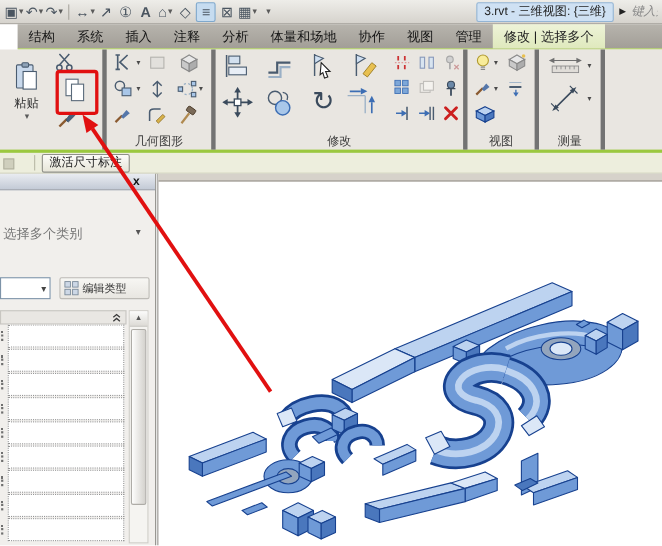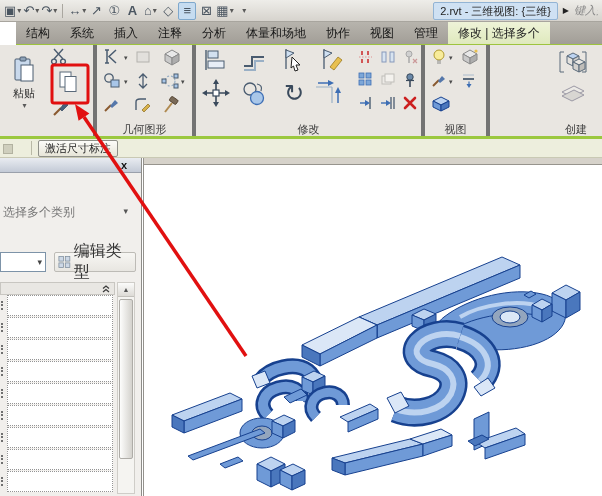--- a/index.html
+++ b/index.html
@@ -47,21 +47,21 @@
          border-right:1px solid #8e8d89;box-sizing:border-box}
   .ptitle{position:absolute;top:0;left:0;right:0;height:14px;
           background:linear-gradient(#e9ecf1,#c3cad6);border-bottom:1px solid #9aa0ab}
   .pclose{position:absolute;right:14px;top:0;font-size:11px;font-weight:bold;color:#111;line-height:14px}
   .seltext{position:absolute;left:3px;top:46px;font-size:12px;color:#757575;white-space:nowrap}
   .selcaret{position:absolute;right:13px;top:48px;font-size:9px;color:#555}
   .combo{position:absolute;left:0;top:94px;width:46px;height:20px;background:#fff;
          border:1px solid #7d93a8;box-sizing:border-box}
   .combocaret{position:absolute;right:3px;top:4px;font-size:9px;color:#444}
   .editbtn{position:absolute;left:54px;top:94px;width:82px;height:20px;box-sizing:border-box;
-           display:flex;align-items:center;gap:3px;font-size:16px;color:#333;padding:0 3px;
+           display:flex;align-items:center;gap:3px;font-size:10px;color:#333;padding:0 3px;
            background:linear-gradient(#f7f6f3,#e8e6e1);border:1px solid #bdbbb6;border-radius:2px}
   .ghead{position:absolute;left:0;top:124px;width:115px;height:13px;background:#e9e7e3;
          border:1px solid #c8c6c1;box-sizing:border-box}
   .gchev{position:absolute;right:3px;top:1px}
   .grid{position:absolute;left:0;top:137px;width:115px;bottom:2px;overflow:hidden}
   .prow{position:relative;height:22px}
   .stub{position:absolute;left:1px;top:6px;width:3px;height:9px;border-left:2px dotted #6f6f6f}
   .pcell{position:absolute;left:7px;right:2px;top:0;bottom:1px;background:#fff;border:1px dotted #949494}
   .pscroll{position:absolute;left:117px;top:124px;width:18px;bottom:2px;background:#f5f4f1;
            border:1px solid #cfcdc8;box-sizing:border-box}
@@ -120,21 +120,21 @@
   <span class="qbtn">
       <span>⊠</span>
     </span>
   <span class="qbtn">
       <span>▦</span>
       <span class="qcaret">▾</span>
     </span>
   <span class="qbtn">
       <span class="qcaret">▾</span>
     </span>
-  <span class="title-pill">2.rvt - 三维视图: {三维}</span>
+  <span class="title-pill">3.rvt - 三维视图: {三维}</span>
   <span class="play">▶</span>
   <span class="search">键入关…</span>
 </div>
 
 <div class="tabs">
   <span class="tab">结构</span>
     <span class="tab">系统</span>
     <span class="tab">插入</span>
     <span class="tab">注释</span>
     <span class="tab">分析</span>
@@ -392,41 +392,43 @@
     <div class="rbtn" style="left:6px;top:50px">
       <svg width="20" height="18" viewBox="0 0 20 18">
           <polygon points="10,2 18,6 10,10 2,6" fill="#bcd3f0" stroke="#17418f"></polygon>
           <polygon points="2,6 10,10 10,16 2,12" fill="#6f9ad7" stroke="#17418f"></polygon>
           <polygon points="10,10 18,6 18,12 10,16" fill="#4a77bd" stroke="#17418f"></polygon>
         </svg>
     </div>
     <div class="plabel">视图</div>
   </div>
 
-
-  <div class="panel" style="left:550px;width:52px;border-right:none">
-    <div class="rbtn" style="left:8px;top:3px">
-      <svg width="30" height="28" viewBox="0 0 30 28">
-          <path d="M2 4 V24 M2 4 H6 M2 24 H6 M28 4 V24 M28 4 H24 M28 24 H24" stroke="#5a6a7a" fill="none"></path>
-          <polygon points="9,8 15,5 21,8 15,11" fill="#bcd3f0" stroke="#5a6a7a"></polygon>
-          <polygon points="9,8 15,11 15,18 9,15" fill="#e4e2de" stroke="#5a6a7a"></polygon>
-          <polygon points="15,11 21,8 21,15 15,18" fill="#cfcdc9" stroke="#5a6a7a"></polygon>
-          <polygon points="15,14 21,11 27,14 21,17" fill="#e8e6e2" stroke="#5a6a7a"></polygon>
-          <polygon points="15,14 21,17 21,24 15,21" fill="#d4d2ce" stroke="#5a6a7a"></polygon>
-          <polygon points="21,17 27,14 27,21 21,24" fill="#bfbdb9" stroke="#5a6a7a"></polygon>
-        </svg>
-    </div>
-    <div class="rbtn" style="left:8px;top:38px">
-      <svg width="30" height="20" viewBox="0 0 30 20">
-          <polygon points="4,9 16,3 26,8 14,14" fill="#eceae6" stroke="#9a98a4"></polygon>
-          <polygon points="4,13 16,7 26,12 14,18" fill="#d8d6d2" stroke="#9a98a4"></polygon>
-        </svg>
-    </div>
-    <div class="plabel">创建</div>
-  </div>
+  <div class="panel" style="left:490px;width:60px">
+    <div class="rbtn" style="left:8px;top:6px">
+      <svg width="32" height="16" viewBox="0 0 32 16">
+          <path d="M3 4 H29" stroke="#707070"></path>
+          <polygon points="1,4 6,1.5 6,6.5" fill="#707070"></polygon>
+          <polygon points="31,4 26,1.5 26,6.5" fill="#707070"></polygon>
+          <rect x="4" y="9" width="24" height="6" fill="#e0ddd8" stroke="#8a8a8a" stroke-width="0.8"></rect>
+          <path d="M8 9 V12 M12 9 V12 M16 9 V12 M20 9 V12 M24 9 V12" stroke="#8a8a8a" stroke-width="0.8"></path>
+        </svg>
+    </div>
+    <span class="rcaret" style="left:44px;top:12px">▾</span>
+    <div class="rbtn" style="left:10px;top:32px">
+      <svg width="26" height="26" viewBox="0 0 26 26">
+          <path d="M4 22 L22 4" stroke="#3a4a5c" stroke-width="1.4"></path>
+          <polygon points="2,24 8,21 5,18" fill="#3a4a5c"></polygon>
+          <polygon points="24,2 18,5 21,8" fill="#3a4a5c"></polygon>
+          <path d="M1 17 L8 24 M18 1 L25 8" stroke="#3a4a5c"></path>
+        </svg>
+    </div>
+    <span class="rcaret" style="left:44px;top:42px">▾</span>
+    <div class="plabel">测量</div>
+  </div>
+
 </div>
 
 <div class="opts">
   <span class="ostub"></span>
   <span class="odiv"></span>
   <span class="obtn">激活尺寸标注</span>
 </div>
 
 <div class="props">
   <div class="ptitle">

